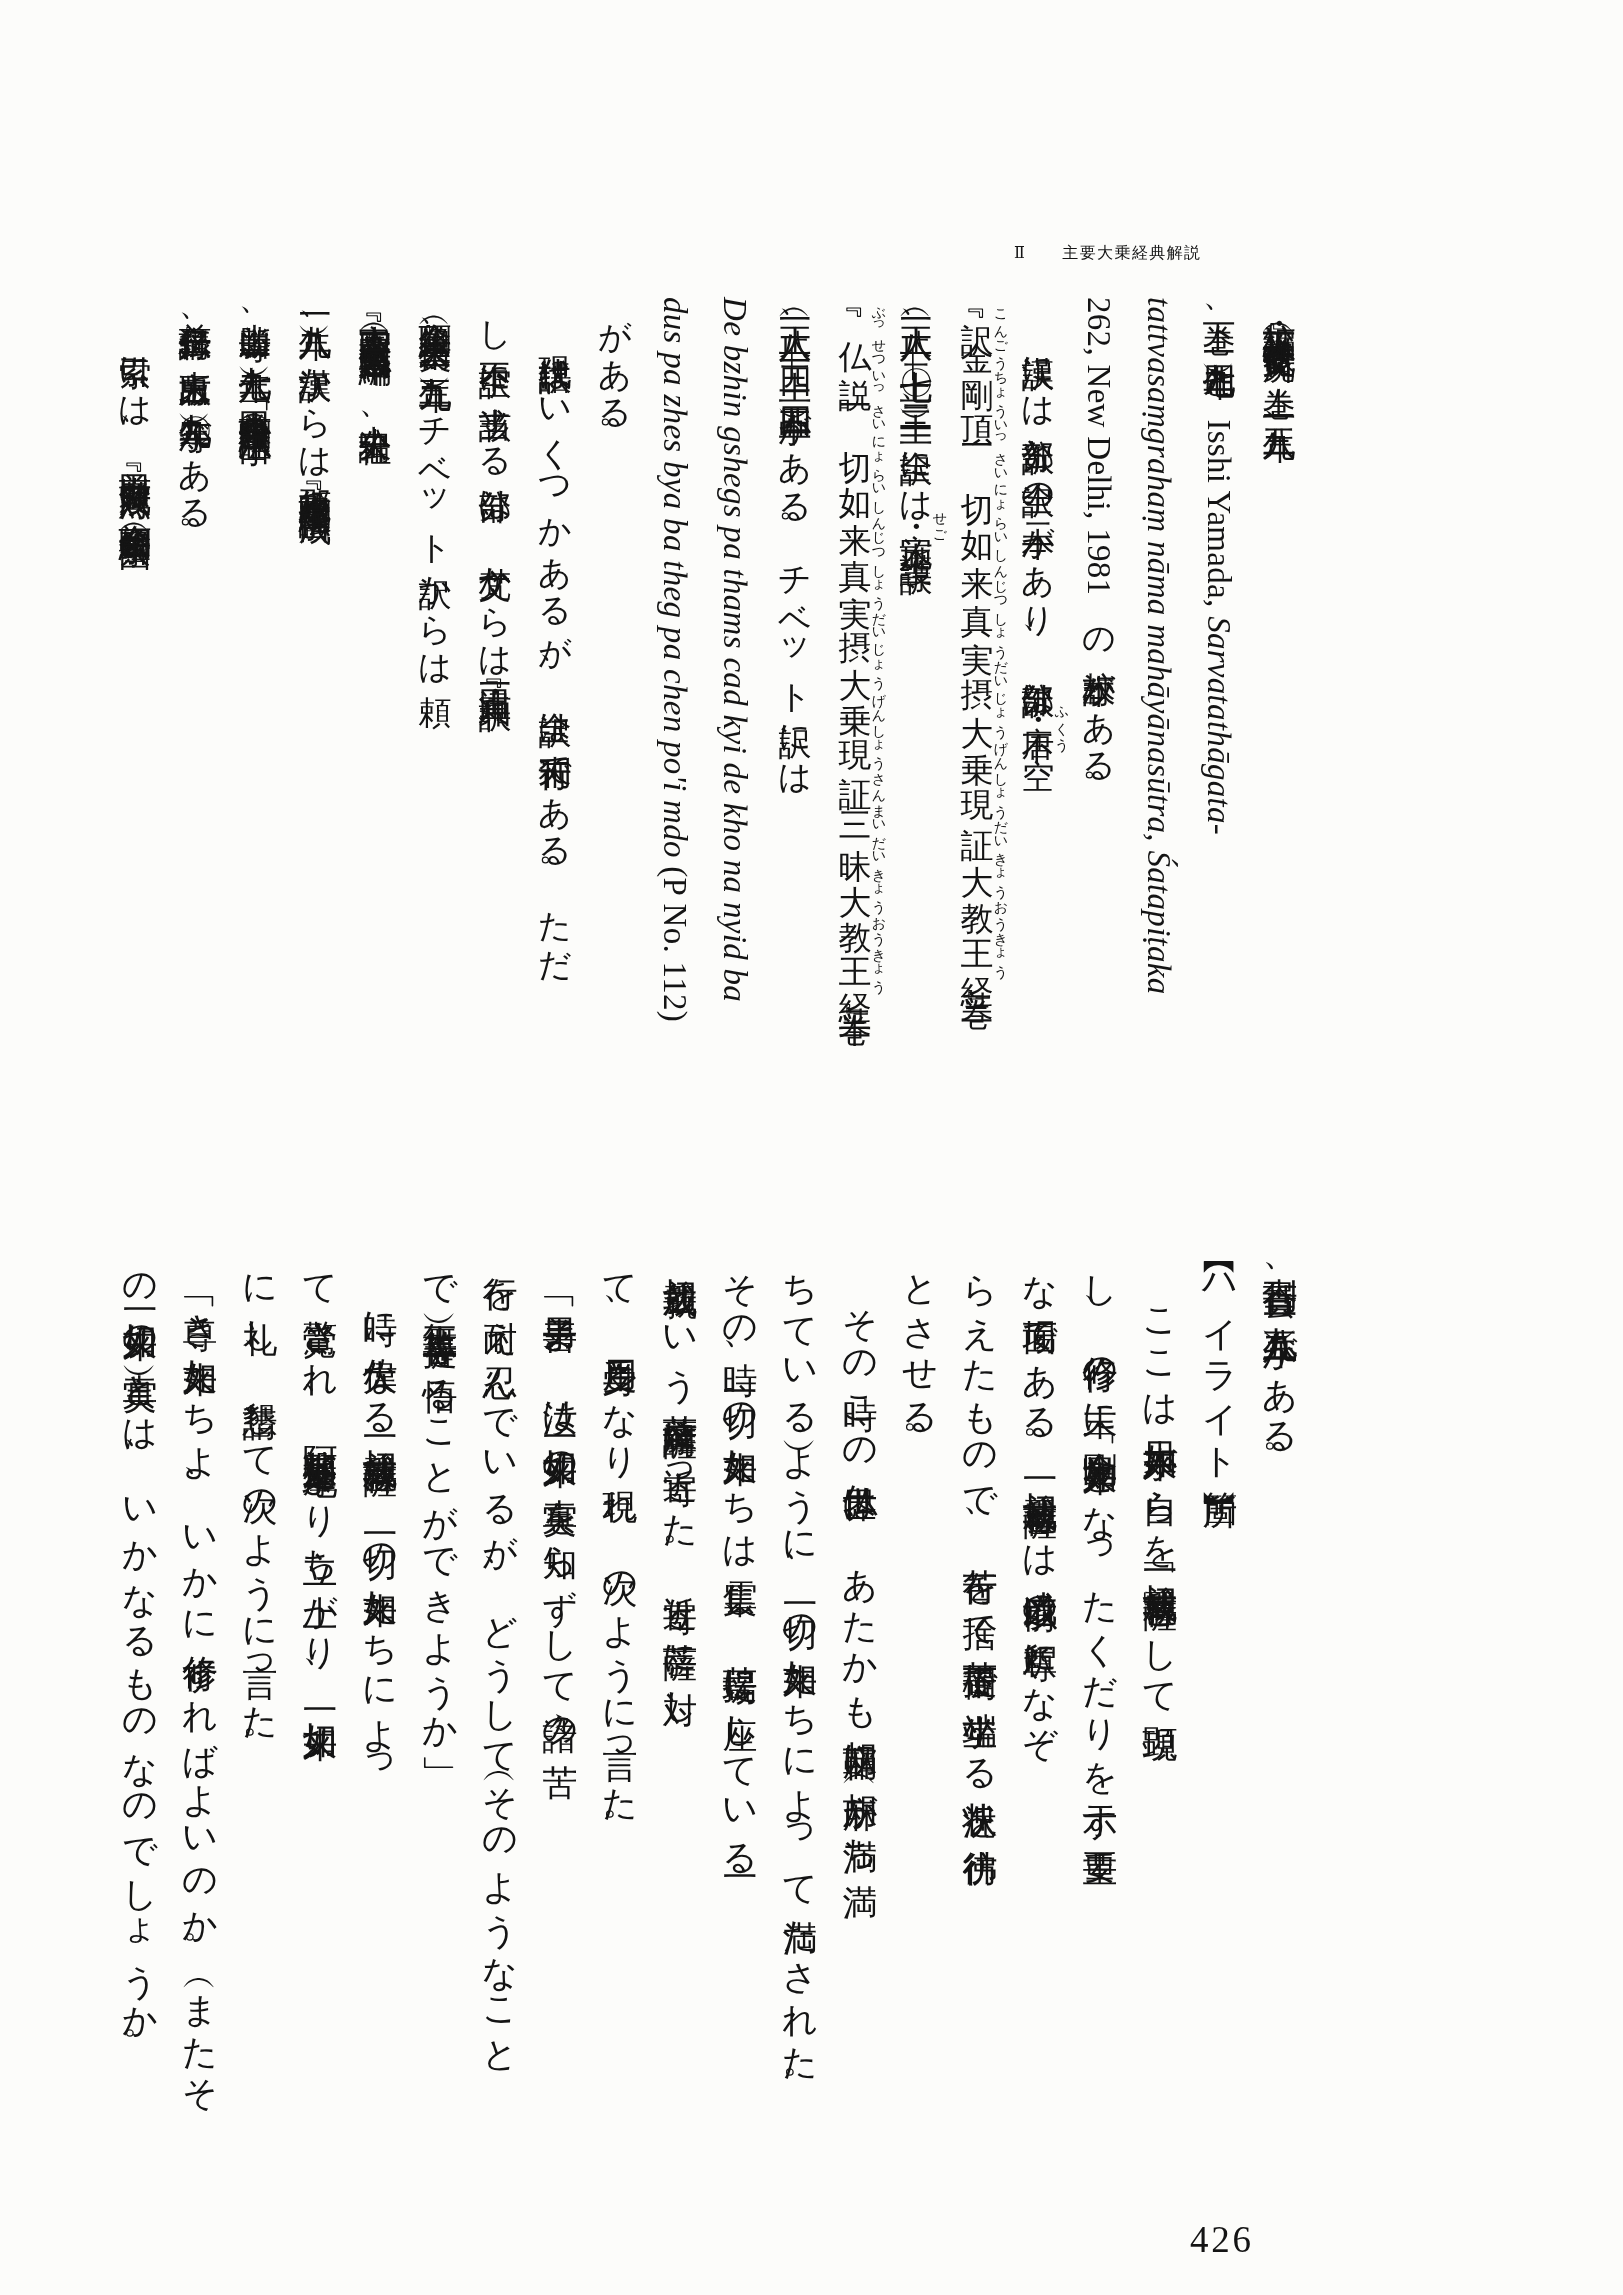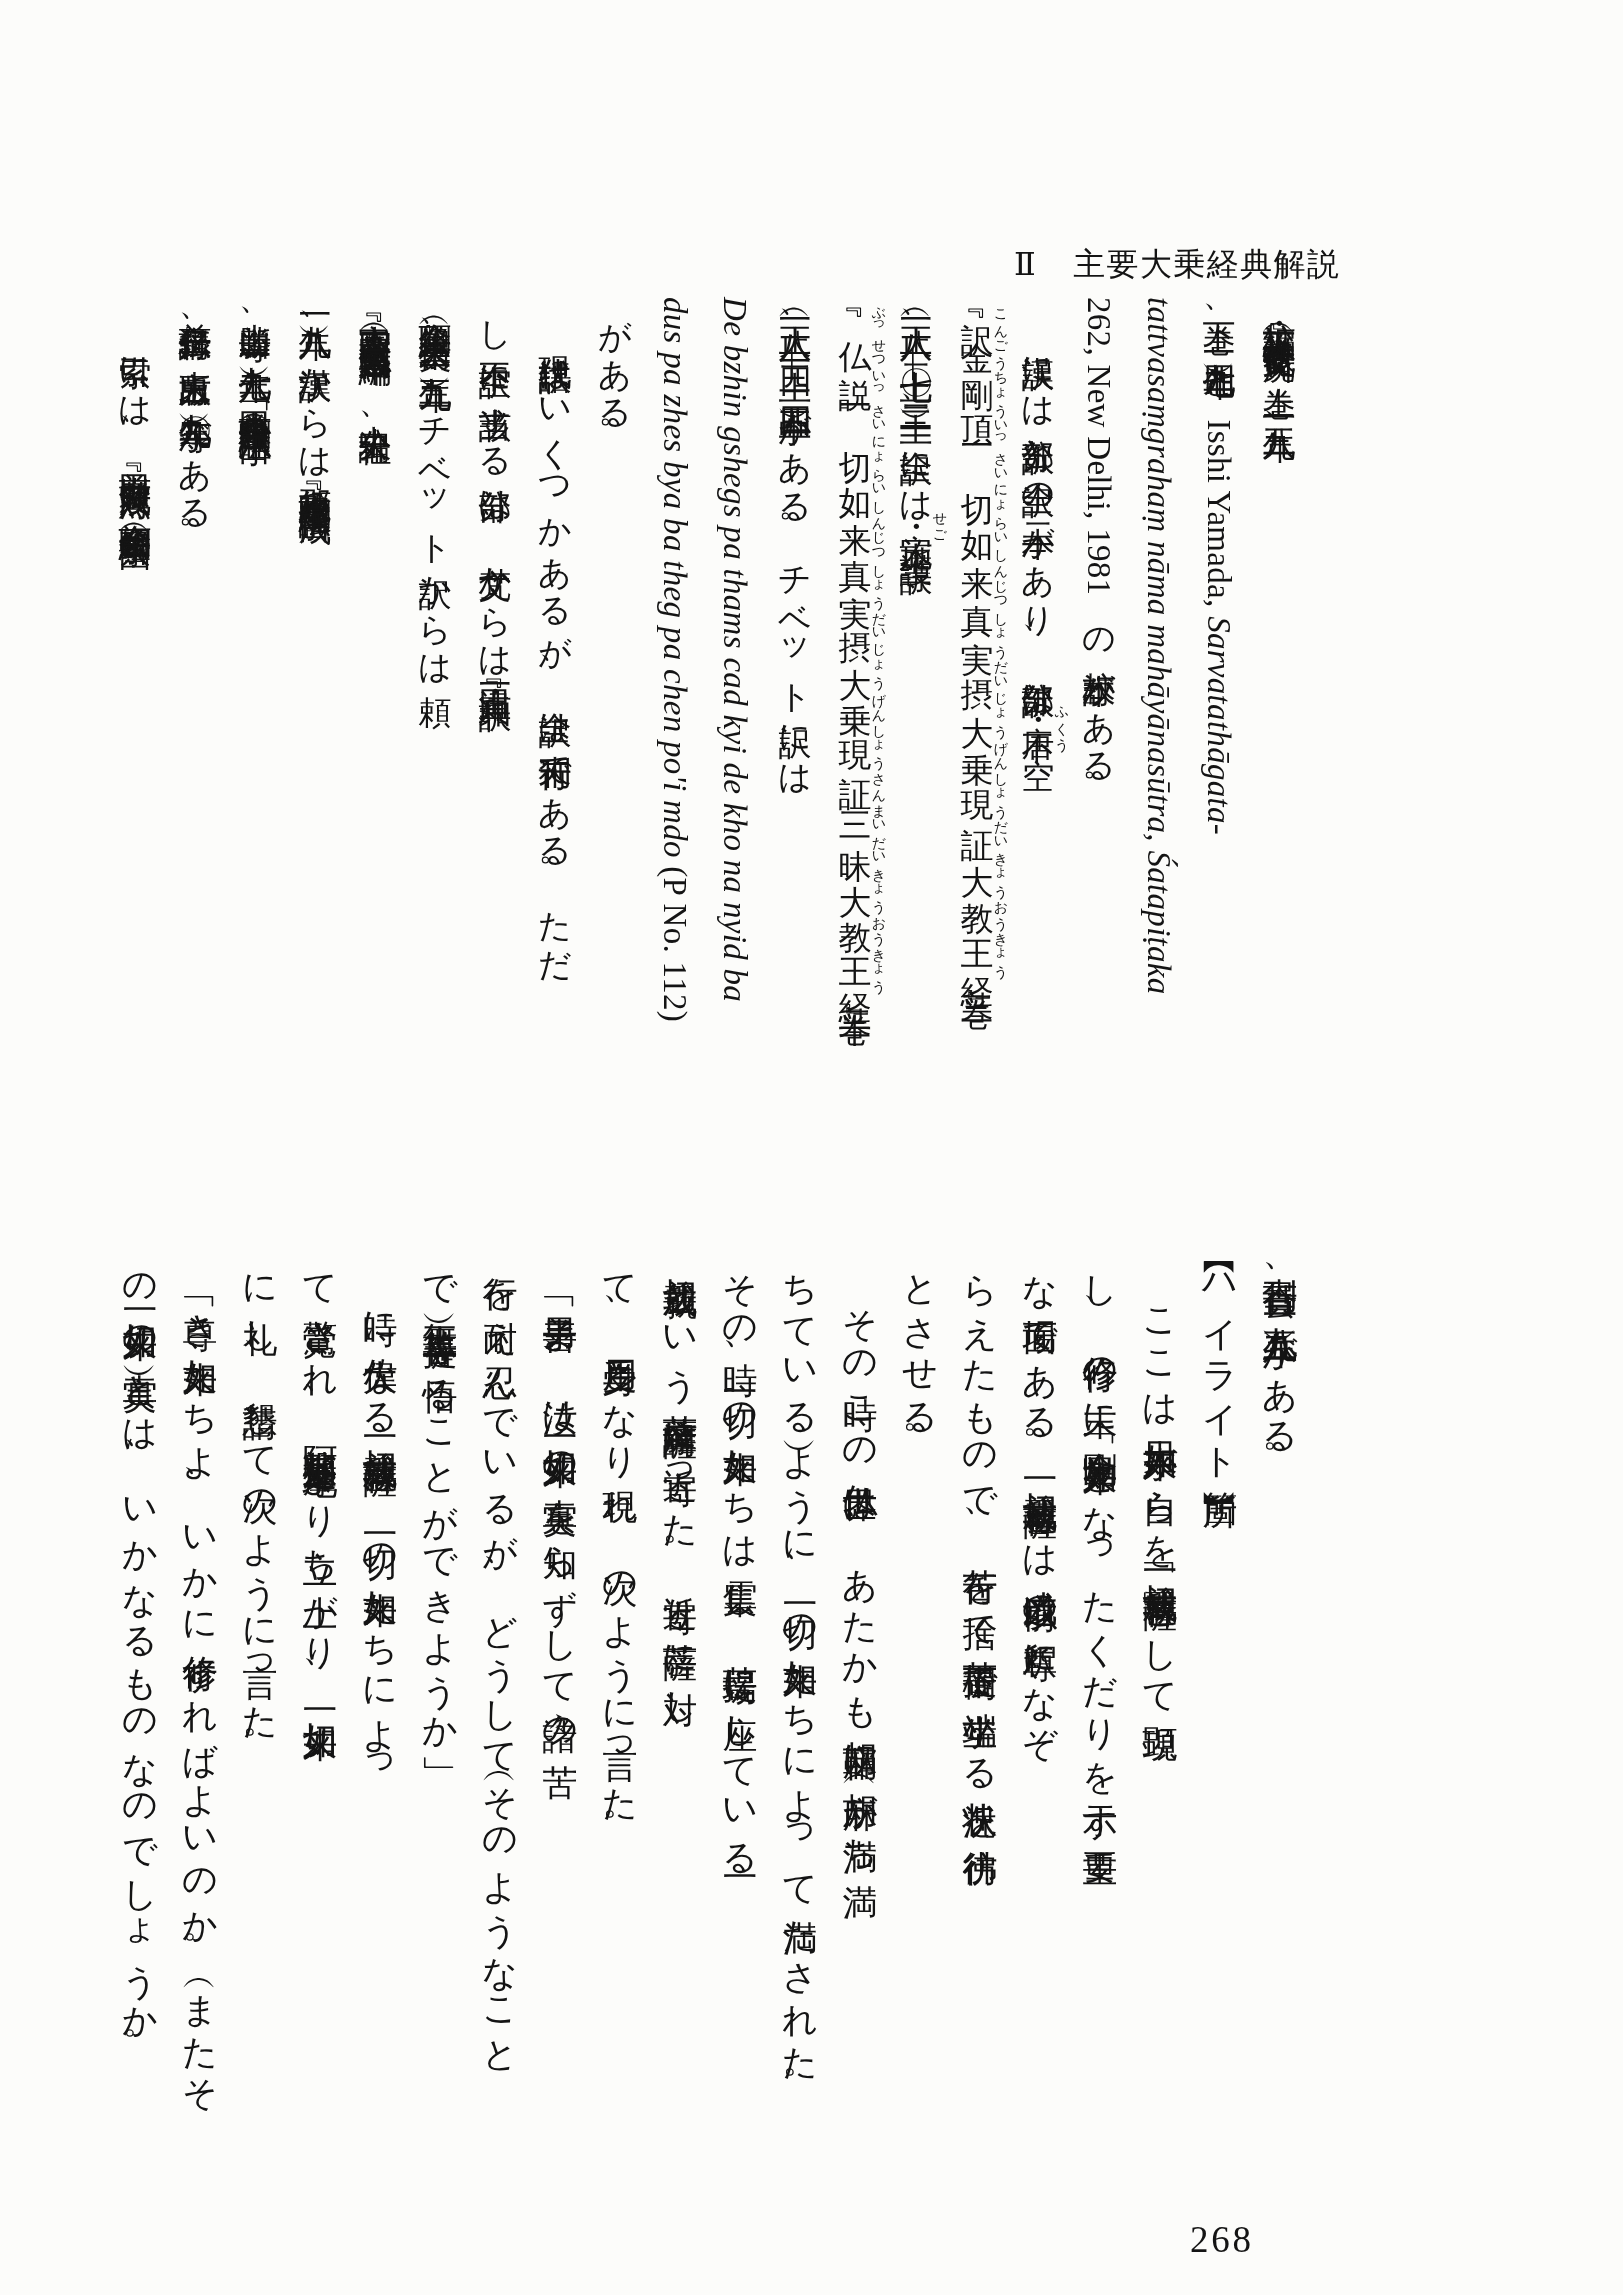--- a/index.html
+++ b/index.html
@@ -6,21 +6,21 @@
   .page{
     position:relative;
     width:1623px;height:2295px;
     background:#fcfcfa;
     color:#141414;
     font-family:"Liberation Serif","DejaVu Serif",serif;
     overflow:hidden;
   }
   .running-head{
     position:absolute;left:1014px;top:243px;
-    font-size:32px;letter-spacing:1.4px;white-space:nowrap;
+    font-size:16px;letter-spacing:1.4px;white-space:nowrap;
   }
   .running-head .numeral{margin-right:36px;}
   .vblock{
     position:absolute;
     writing-mode:vertical-rl;
     text-orientation:mixed;
     white-space:nowrap;
   }
   .block-upper{
     top:297px;right:314px;height:937px;
@@ -89,16 +89,16 @@
       <div class="vcol indent"><span>「善男子よ、汝は一切如来の真実を知らずして諸々の苦</span></div>
       <div class="vcol"><span>行を耐え忍んでいるが、どうして（そのようなこと</span></div>
       <div class="vcol"><span>で）無上正等菩提を悟ることができようか」</span></div>
       <div class="vcol indent"><span>時に偉大なる一切義成就菩薩は、一切の如来たちによっ</span></div>
       <div class="vcol"><span>て驚覚され、阿娑頻那迦三摩地より立ち上がり、一切如来</span></div>
       <div class="vcol"><span>に礼し、懇請して次のように言った。</span></div>
       <div class="vcol indent"><span>「尊き如来たちよ、いかに修行すればよいのか。（またそ</span></div>
       <div class="vcol"><span>の一切如来の）真実とは、いかなるものなのでしょうか。</span></div>
     </div>
 
-  <div class="page-number">268</div>
+  <div class="page-number">426</div>
 
 </div>
 
 
 </body></html>

